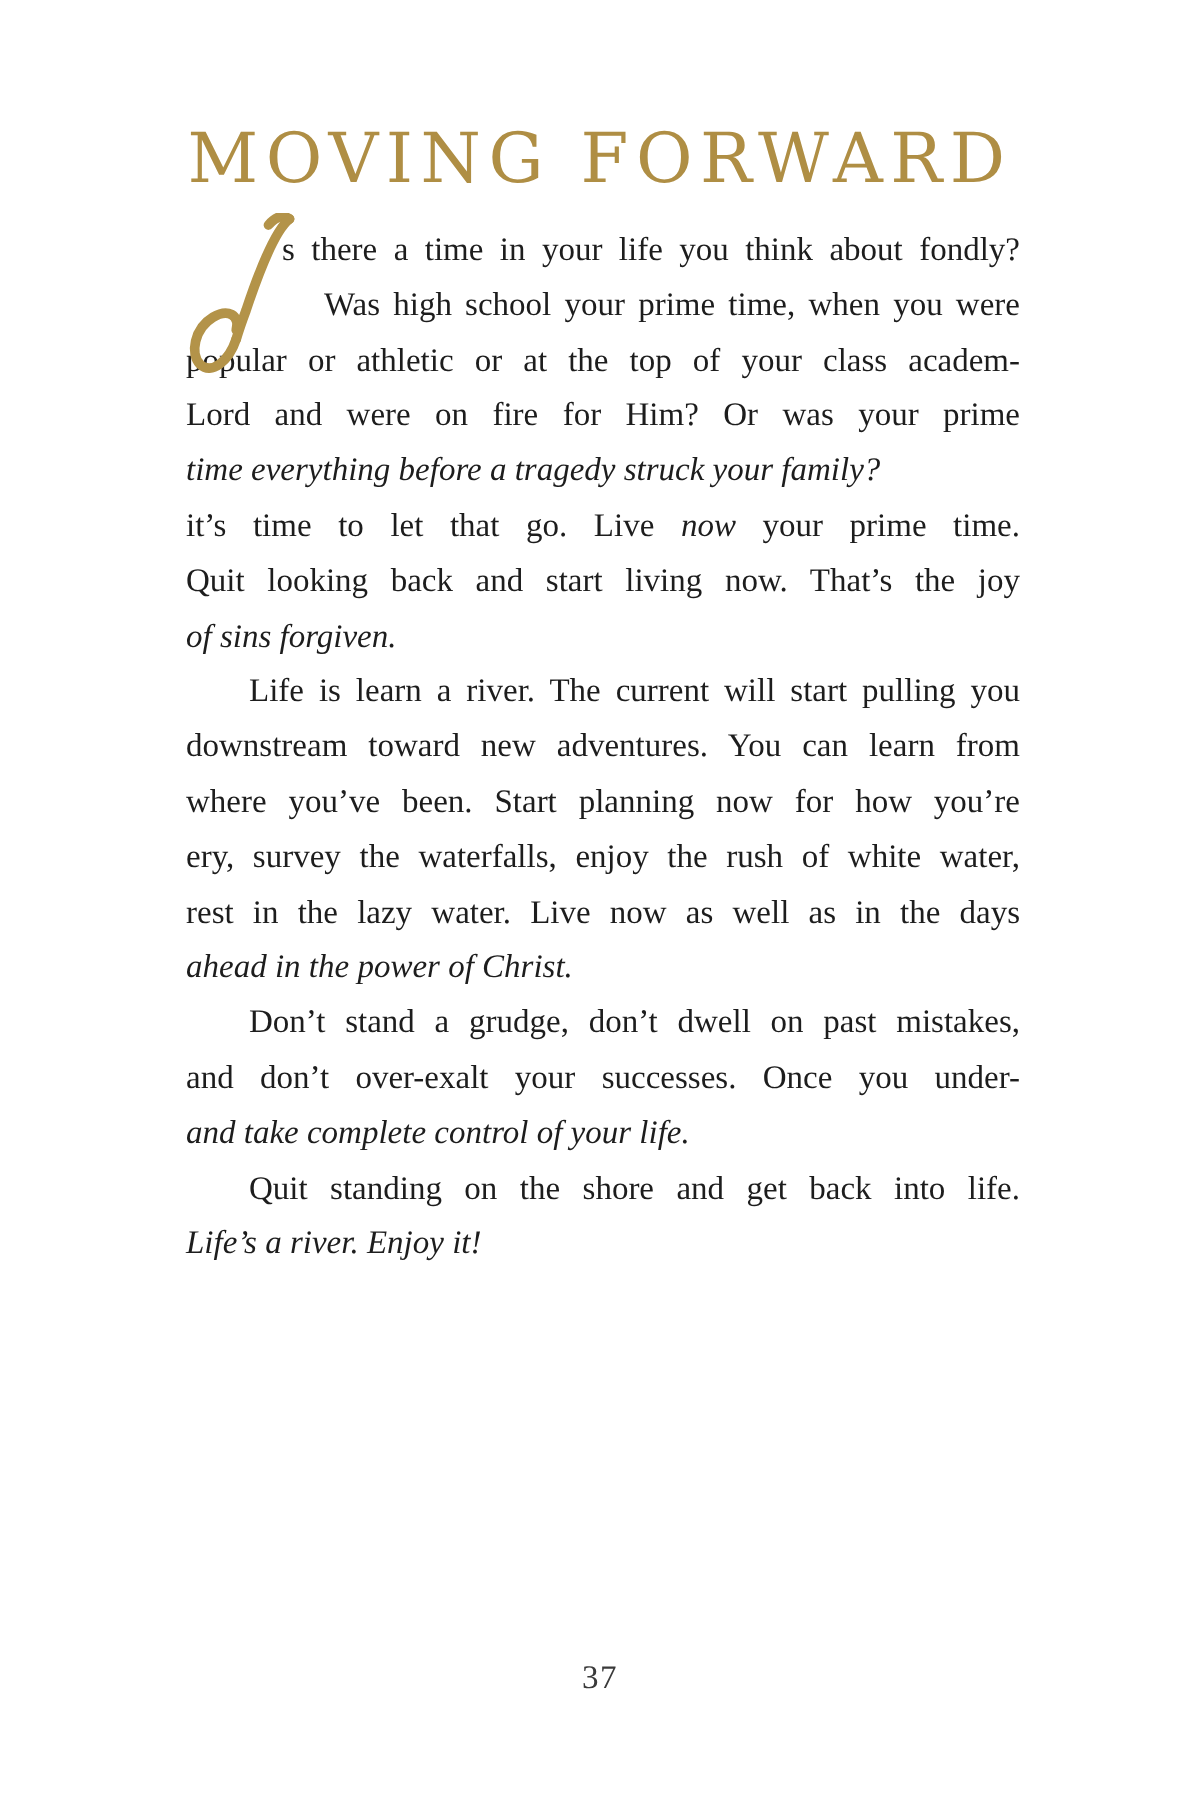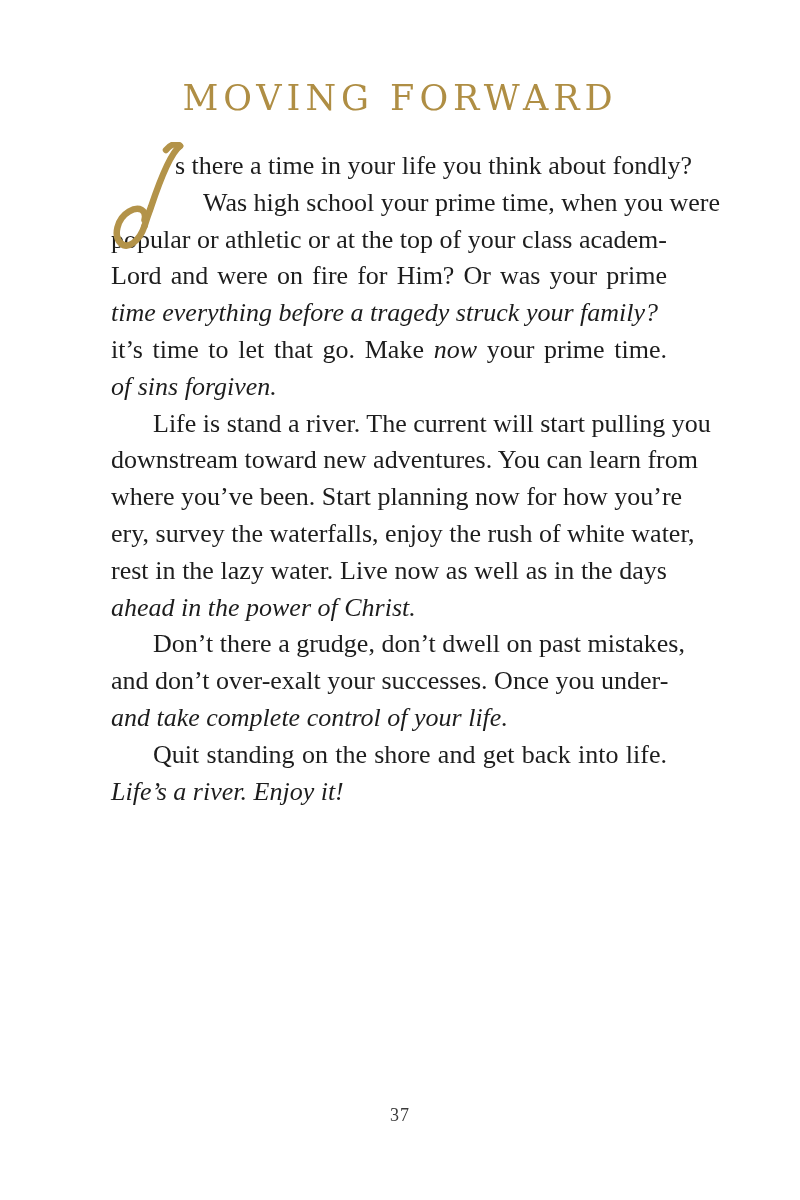--- a/index.html
+++ b/index.html
@@ -18,31 +18,31 @@
   }
   .chapter-title {
     margin: 0;
     position: absolute;
     top: 78px;
     left: 0;
     width: 100%;
     text-align: center;
     font-family: "DejaVu Serif", serif;
     font-weight: 500;
-    font-size: 35px;
+    font-size: 46px;
     letter-spacing: 5px;
     color: #af8e44;
     white-space: nowrap;
   }
   .body-block {
     position: absolute;
     top: 148px;
-    left: 111px;
+    left: 124px;
     width: 556px;
-    font-size: 26px;
+    font-size: 22px;
     line-height: 36.8px;
   }
   .para { margin: 0; }
   .line {
     white-space: nowrap;
     text-align: justify;
     text-align-last: justify;
     overflow: visible;
   }
   .line.last {
@@ -65,21 +65,21 @@
     height: 118px;
     pointer-events: none;
   }
   .folio {
     position: absolute;
     top: 1105px;
     left: 0;
     width: 100%;
     text-align: center;
     font-family: "Liberation Serif", serif;
-    font-size: 18px;
+    font-size: 22px;
     letter-spacing: 1px;
     color: #3a3a3a;
   }
 </style>
 </head>
 <body>
 
 <div class="page">
 
   <h1 class="chapter-title">MOVING FORWARD</h1>
@@ -94,35 +94,36 @@
 
     <div class="para">
       <div class="line dc1">s there a time in your life you think about fondly?</div>
       <div class="line dc2">Was high school your prime time, when you were</div>
       <div class="line">popular or athletic or at the top of your class academ-</div>
       <div class="line">Lord and were on fire for Him? Or was your prime</div>
       <div class="line last">time everything before a tragedy struck your family?</div>
     </div>
 
     <div class="para">
-      <div class="line"><span>it’s time to let that go. Make </span><span class="em-word">now</span><span> your prime time.</span></div>
+      <div class="line"><span>it’s time to let that go. Live </span><span class="em-word">now</span><span> your prime time.</span></div>
+      <div class="line">Quit looking back and start living now. That’s the joy</div>
       <div class="line last">of sins forgiven.</div>
     </div>
 
     <div class="para">
-      <div class="line indent">Life is stand a river. The current will start pulling you</div>
+      <div class="line indent">Life is learn a river. The current will start pulling you</div>
       <div class="line">downstream toward new adventures. You can learn from</div>
       <div class="line">where you’ve been. Start planning now for how you’re</div>
       <div class="line">ery, survey the waterfalls, enjoy the rush of white water,</div>
       <div class="line">rest in the lazy water. Live now as well as in the days</div>
       <div class="line last">ahead in the power of Christ.</div>
     </div>
 
     <div class="para">
-      <div class="line indent">Don’t there a grudge, don’t dwell on past mistakes,</div>
+      <div class="line indent">Don’t stand a grudge, don’t dwell on past mistakes,</div>
       <div class="line">and don’t over-exalt your successes. Once you under-</div>
       <div class="line last">and take complete control of your life.</div>
     </div>
 
     <div class="para">
       <div class="line indent">Quit standing on the shore and get back into life.</div>
       <div class="line last">Life’s a river. Enjoy it!</div>
     </div>
 
   </div>

